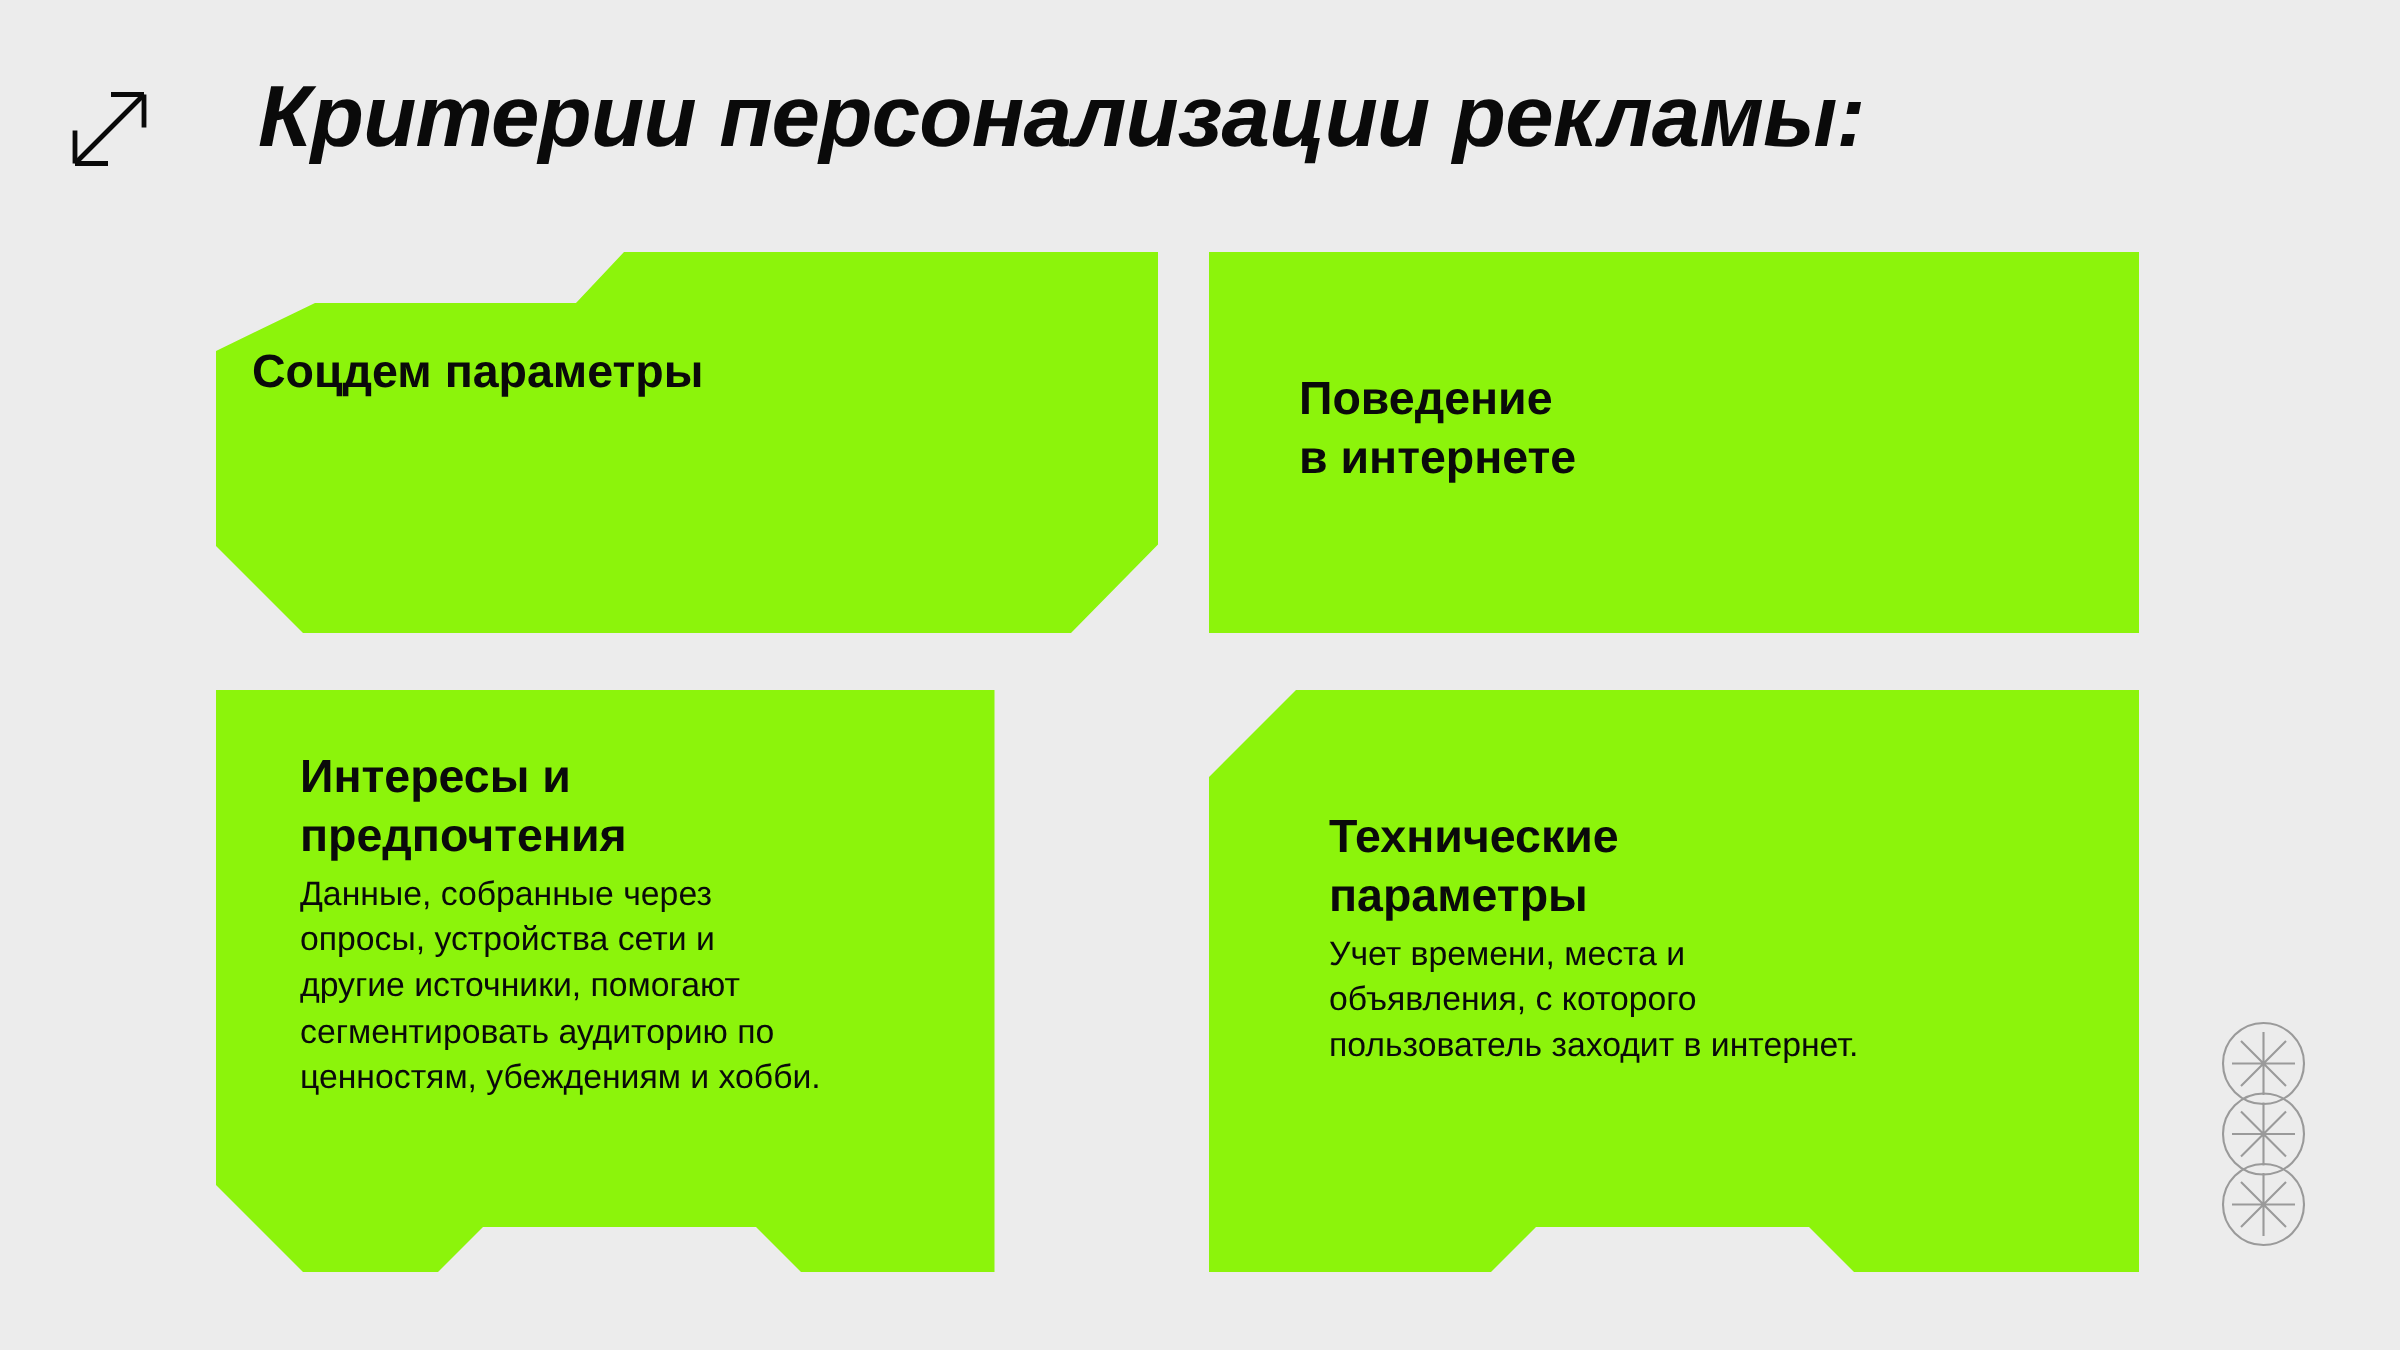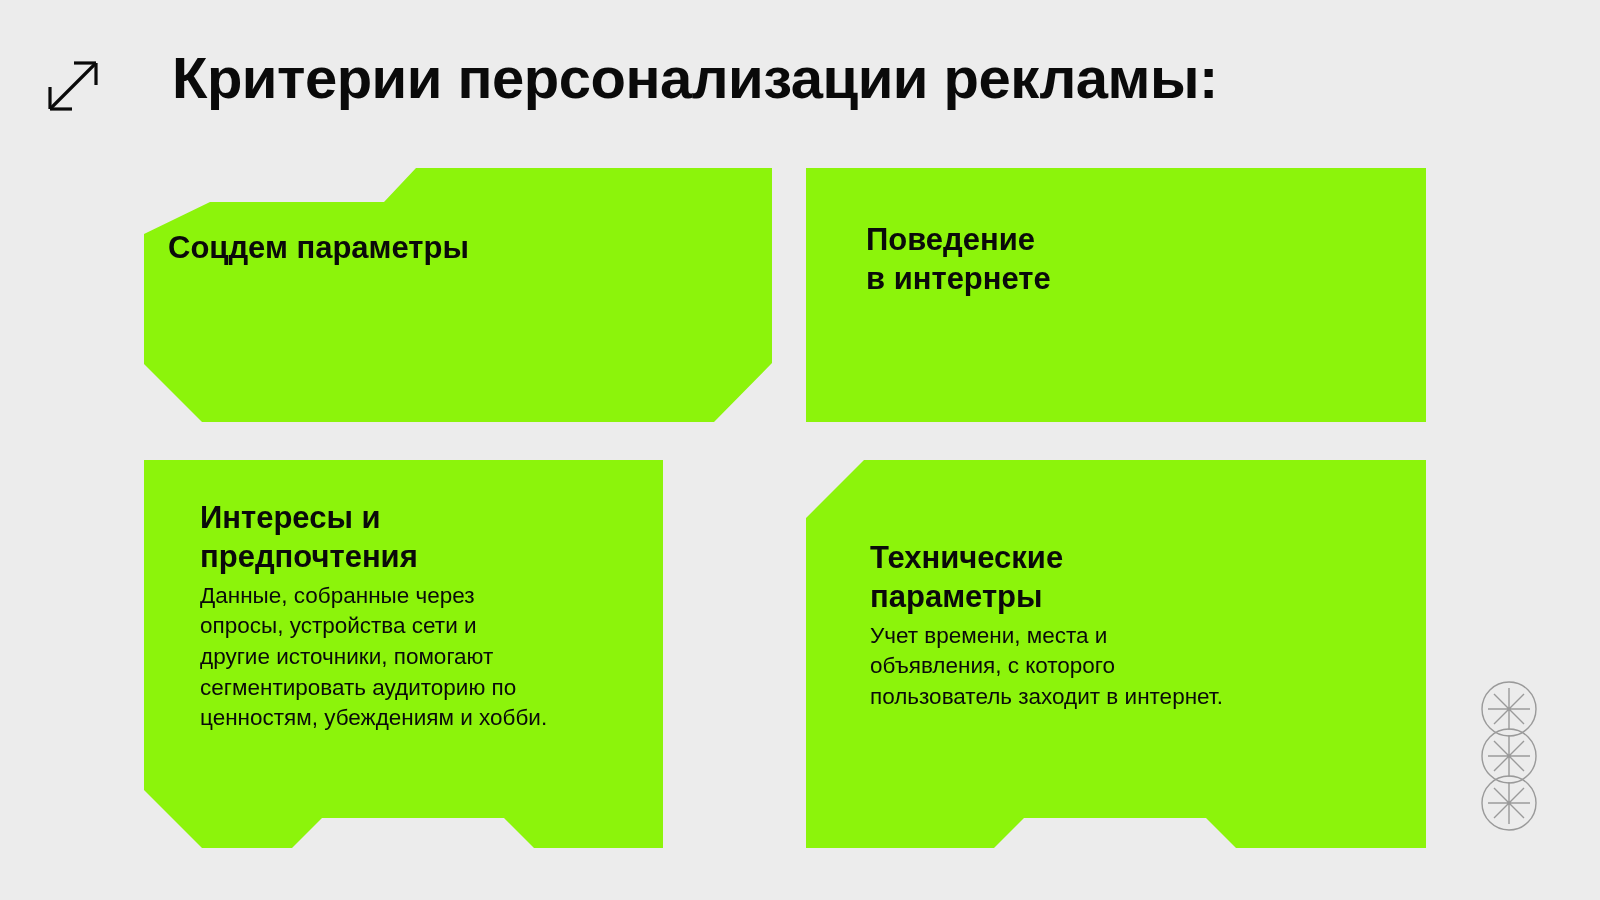--- a/index.html
+++ b/index.html
@@ -34,20 +34,21 @@
   .page-title {
     position: absolute;
     left: 172px;
     top: 48px;
     font-size: 58px;
     font-weight: bold;
     letter-spacing: -0.5px;
     color: #0a0a0a;
     line-height: 1.05;
     white-space: nowrap;
+    font-style: italic;
   }
 
   
   .card {
     position: absolute;
     background: #8cf40b;
     box-sizing: border-box;
   }
   .card-inner {
     position: absolute;
@@ -93,21 +94,21 @@
     top: 168px;
     width: 620px;
     height: 254px;
     clip-path: polygon(
       0 0, 558px 0, 620px 0, 620px 196px, 620px 254px,
       150px 254px, 92px 254px, 92px 306px,
       92px 254px, 0 254px, 0 310px, 0 330px,
       0 0
     );
   }
-  #card-2 .card-inner { padding: 52px 42px 0 60px; }
+  #card-2 .card-inner { padding: 40px 42px 0 60px; margin-top: 38px; }
 
   
   #card-3 {
     left: 144px;
     top: 460px;
     width: 519px;
     height: 388px;
     clip-path: polygon(
       0 0, 570px 0, 628px 58px, 628px 330px, 628px 388px,
       390px 388px, 360px 358px, 178px 358px, 148px 388px,
@@ -122,21 +123,21 @@
     top: 460px;
     width: 620px;
     height: 388px;
     clip-path: polygon(
       0 58px, 58px 0, 124px 0, 924px 0, 620px 0,
       620px 330px, 620px 388px, 430px 388px,
       400px 358px, 218px 358px, 188px 388px,
       0 388px
     );
   }
-  #card-4 .card-inner { padding: 78px 42px 0 64px; }
+  #card-4 .card-inner { padding: 78px 42px 0 80px; }
 
   
   .deco-stack {
     position: absolute;
     right: 50px;
     bottom: 48px;
     width: 70px;
     height: 172px;
   }
   .deco-circle {

